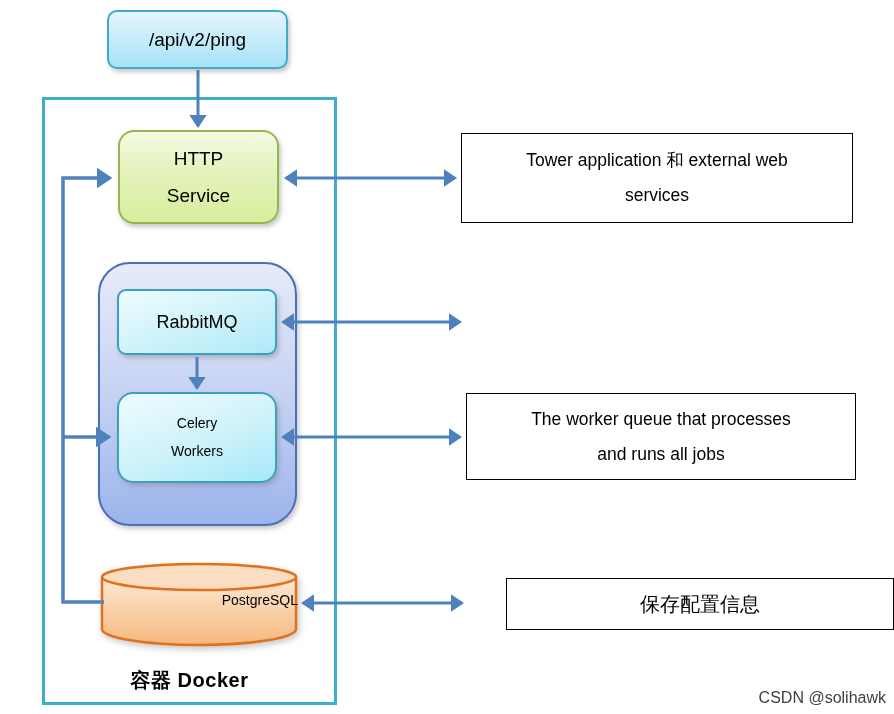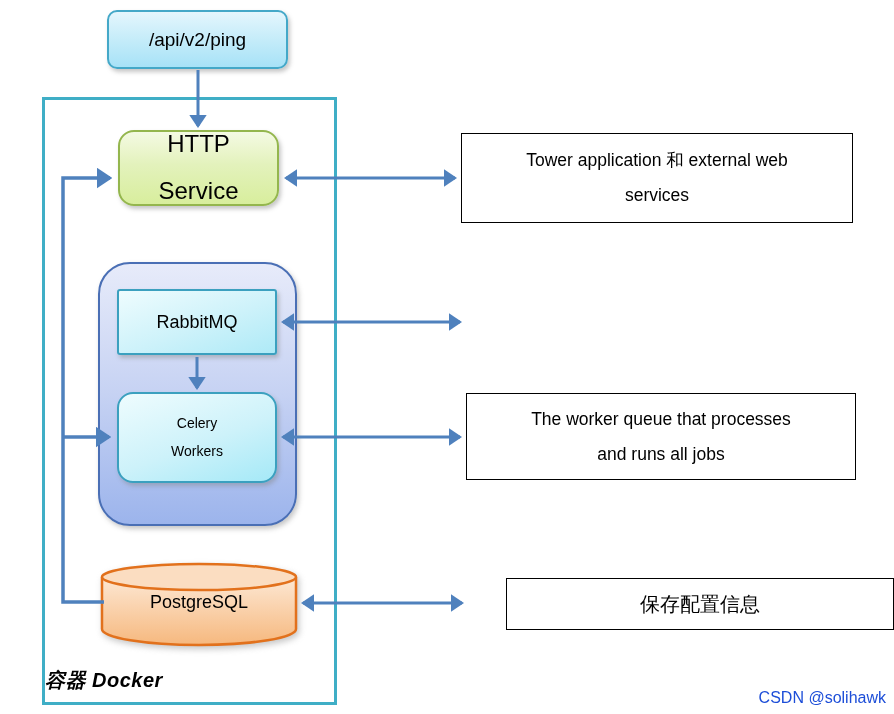--- a/index.html
+++ b/index.html
@@ -7,80 +7,80 @@
     position:relative; width:894px; height:714px; background:#ffffff;
     font-family:"Liberation Sans","DejaVu Sans",sans-serif; color:#000;
     overflow:hidden;
   }
   
   .docker-box {
     position:absolute; left:42px; top:97px; width:295px; height:608px;
     border:3px solid #3FAEC6; background:transparent; box-sizing:border-box; z-index:1;
   }
   .docker-label {
-    position:absolute; left:0; bottom:8px; width:100%; 
-    font-size:20px; font-weight:bold; letter-spacing:0.5px;font-style:italic;
+    position:absolute; left:0; bottom:8px; width:100%; text-align:center;
+    font-size:20px; font-weight:bold; letter-spacing:0.5px;
   }
   
   .node {
     position:absolute; display:flex; flex-direction:column; align-items:center;
     justify-content:center; text-align:right; box-sizing:border-box; z-index:3;
     box-shadow:2px 3px 4px rgba(130,130,130,0.45);
   }
   .node .ln { display:block; }
   .api {
     left:107px; top:10px; width:181px; height:59px;
     background:linear-gradient(180deg,#e4f6fd 0%,#c2ebf9 55%,#a7e2f7 100%);
     border:2px solid #44A8C8; border-radius:10px; font-size:19px;
   }
   .http {
-    left:118px; top:130px; width:161px; height:76px;
+    left:118px; top:130px; width:161px; height:94px;
     background:linear-gradient(180deg,#f4fae3 0%,#e3f2bc 45%,#d8ee9d 100%);
-    border:2px solid #94B64E; border-radius:16px; font-size:24px; line-height:1.95;
+    border:2px solid #94B64E; border-radius:16px; font-size:19px; line-height:1.95;
   }
   .group {
     position:absolute; left:98px; top:262px; width:199px; height:264px;
     background:linear-gradient(180deg,#e7ebfa 0%,#c6d2f3 50%,#9cb4ec 100%);
     border:2px solid #4A6FB5; border-radius:32px; box-sizing:border-box; z-index:2;
     box-shadow:2px 3px 5px rgba(130,130,130,0.45);
   }
   .mq {
     left:117px; top:289px; width:160px; height:66px;
     background:linear-gradient(160deg,#eefcfe 0%,#cdf2fa 55%,#aeeaf7 100%);
-    border:2px solid #3BA0BF; border-radius:3px; font-size:18px;
+    border:2px solid #3BA0BF; border-radius:9px; font-size:18px;
   }
   .celery {
     left:117px; top:392px; width:160px; height:91px;
     background:linear-gradient(160deg,#eefcfe 0%,#cdf2fa 55%,#a5e9f7 100%);
     border:2px solid #3BA0BF; border-radius:16px; font-size:14px; line-height:1.95;
   }
   
   .cyl-svg { position:absolute; left:100px; top:562px; z-index:3;
     filter:drop-shadow(2px 3px 3px rgba(130,130,130,0.45)); }
   .cyl-label {
-    position:absolute; left:100px; top:592px; width:198px; text-align:center;
-    font-size:18px; z-index:4;
+    position:absolute; left:100px; top:592px; width:198px; text-align:right;
+    font-size:14px; z-index:4;
   }
   
   .ann {
     position:absolute; display:flex; flex-direction:column; align-items:center;
     justify-content:center; text-align:center; background:#ffffff;
     border:1.5px solid #000000; box-sizing:border-box; z-index:3;
     font-size:17.5px; line-height:2.0; padding:0 12px;
   }
   .ann .ln { display:block; }
   .ann1 { left:461px; top:133px; width:392px; height:90px; }
   .ann2 { left:466px; top:278px; width:390px; height:90px; }
   .ann3 { left:466px; top:393px; width:390px; height:87px; }
   .ann4 { left:468px; top:578px; width:388px; height:52px; font-size:20px;margin-left:38px; }
   
   .arrows { position:absolute; left:0; top:0; z-index:5; pointer-events:none; }
   
   .watermark {
-    position:absolute; right:8px; top:689px; color:#1d4ed8; font-size:16px; z-index:6;
+    position:absolute; right:8px; top:689px; color:#404040; font-size:16px; z-index:6;
   }
 </style>
 </head>
 <body>
 
 <div class="canvas">
 
   <div class="docker-box">
     <div class="docker-label">容器 Docker</div>
   </div>

